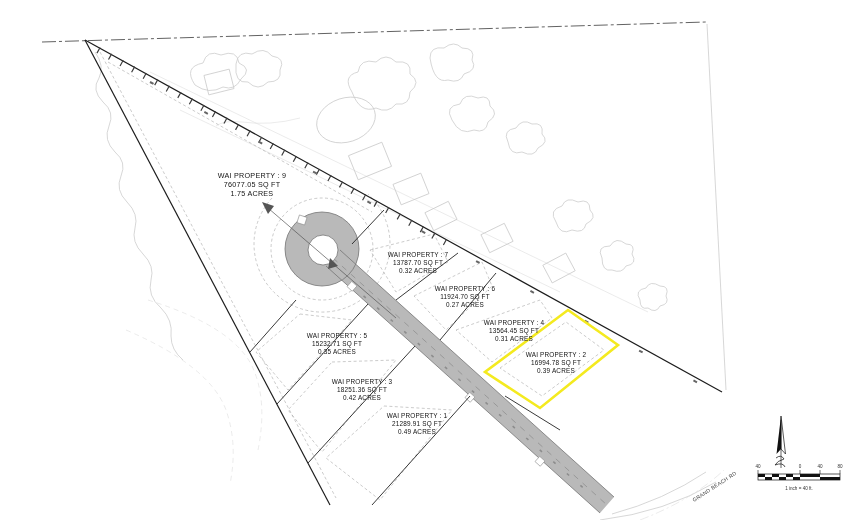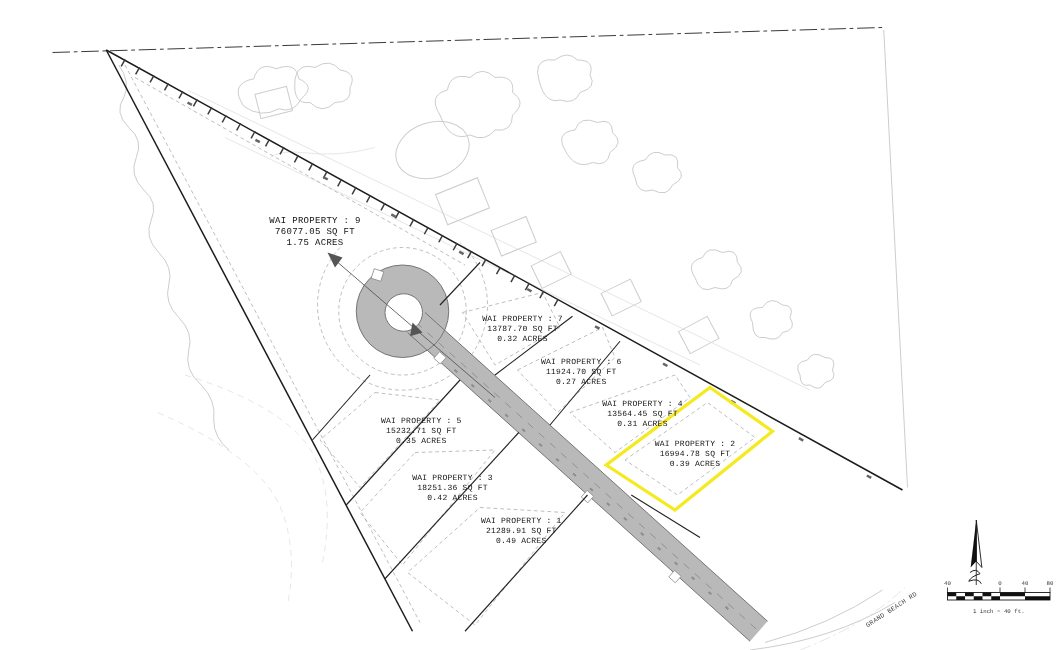--- a/index.html
+++ b/index.html
@@ -1,17 +1,17 @@
 <!DOCTYPE html>
 <html><head>
 <meta charset="utf-8">
 <style>
   html,body{margin:0;padding:0;background:#ffffff;}
   .canvas{position:relative;width:850px;height:520px;background:#ffffff;overflow:hidden;
-          font-family:Liberation Mono, monospace;}
+          font-family:Liberation Sans, sans-serif;}
   svg{position:absolute;left:0;top:0;}
   .lot-text{font-size:6.4px;fill:#111;text-anchor:middle;letter-spacing:.2px;}
   .lot-text-big{font-size:7.2px;fill:#111;text-anchor:middle;letter-spacing:.25px;}
   .micro{font-size:4.6px;fill:#333;text-anchor:middle;}
   .road-name{font-size:5.2px;fill:#444;letter-spacing:.3px;}
   .faint{stroke:#cdcdcd;fill:none;stroke-width:.8;}
   .vfaint{stroke:#dedede;fill:none;stroke-width:.6;}
   .setback{stroke:#a8a8a8;fill:none;stroke-width:.6;stroke-dasharray:3 2.4;}
   .bnd{stroke:#1c1c1c;fill:none;stroke-width:1.2;}
   .lotline{stroke:#232323;fill:none;stroke-width:.9;}

